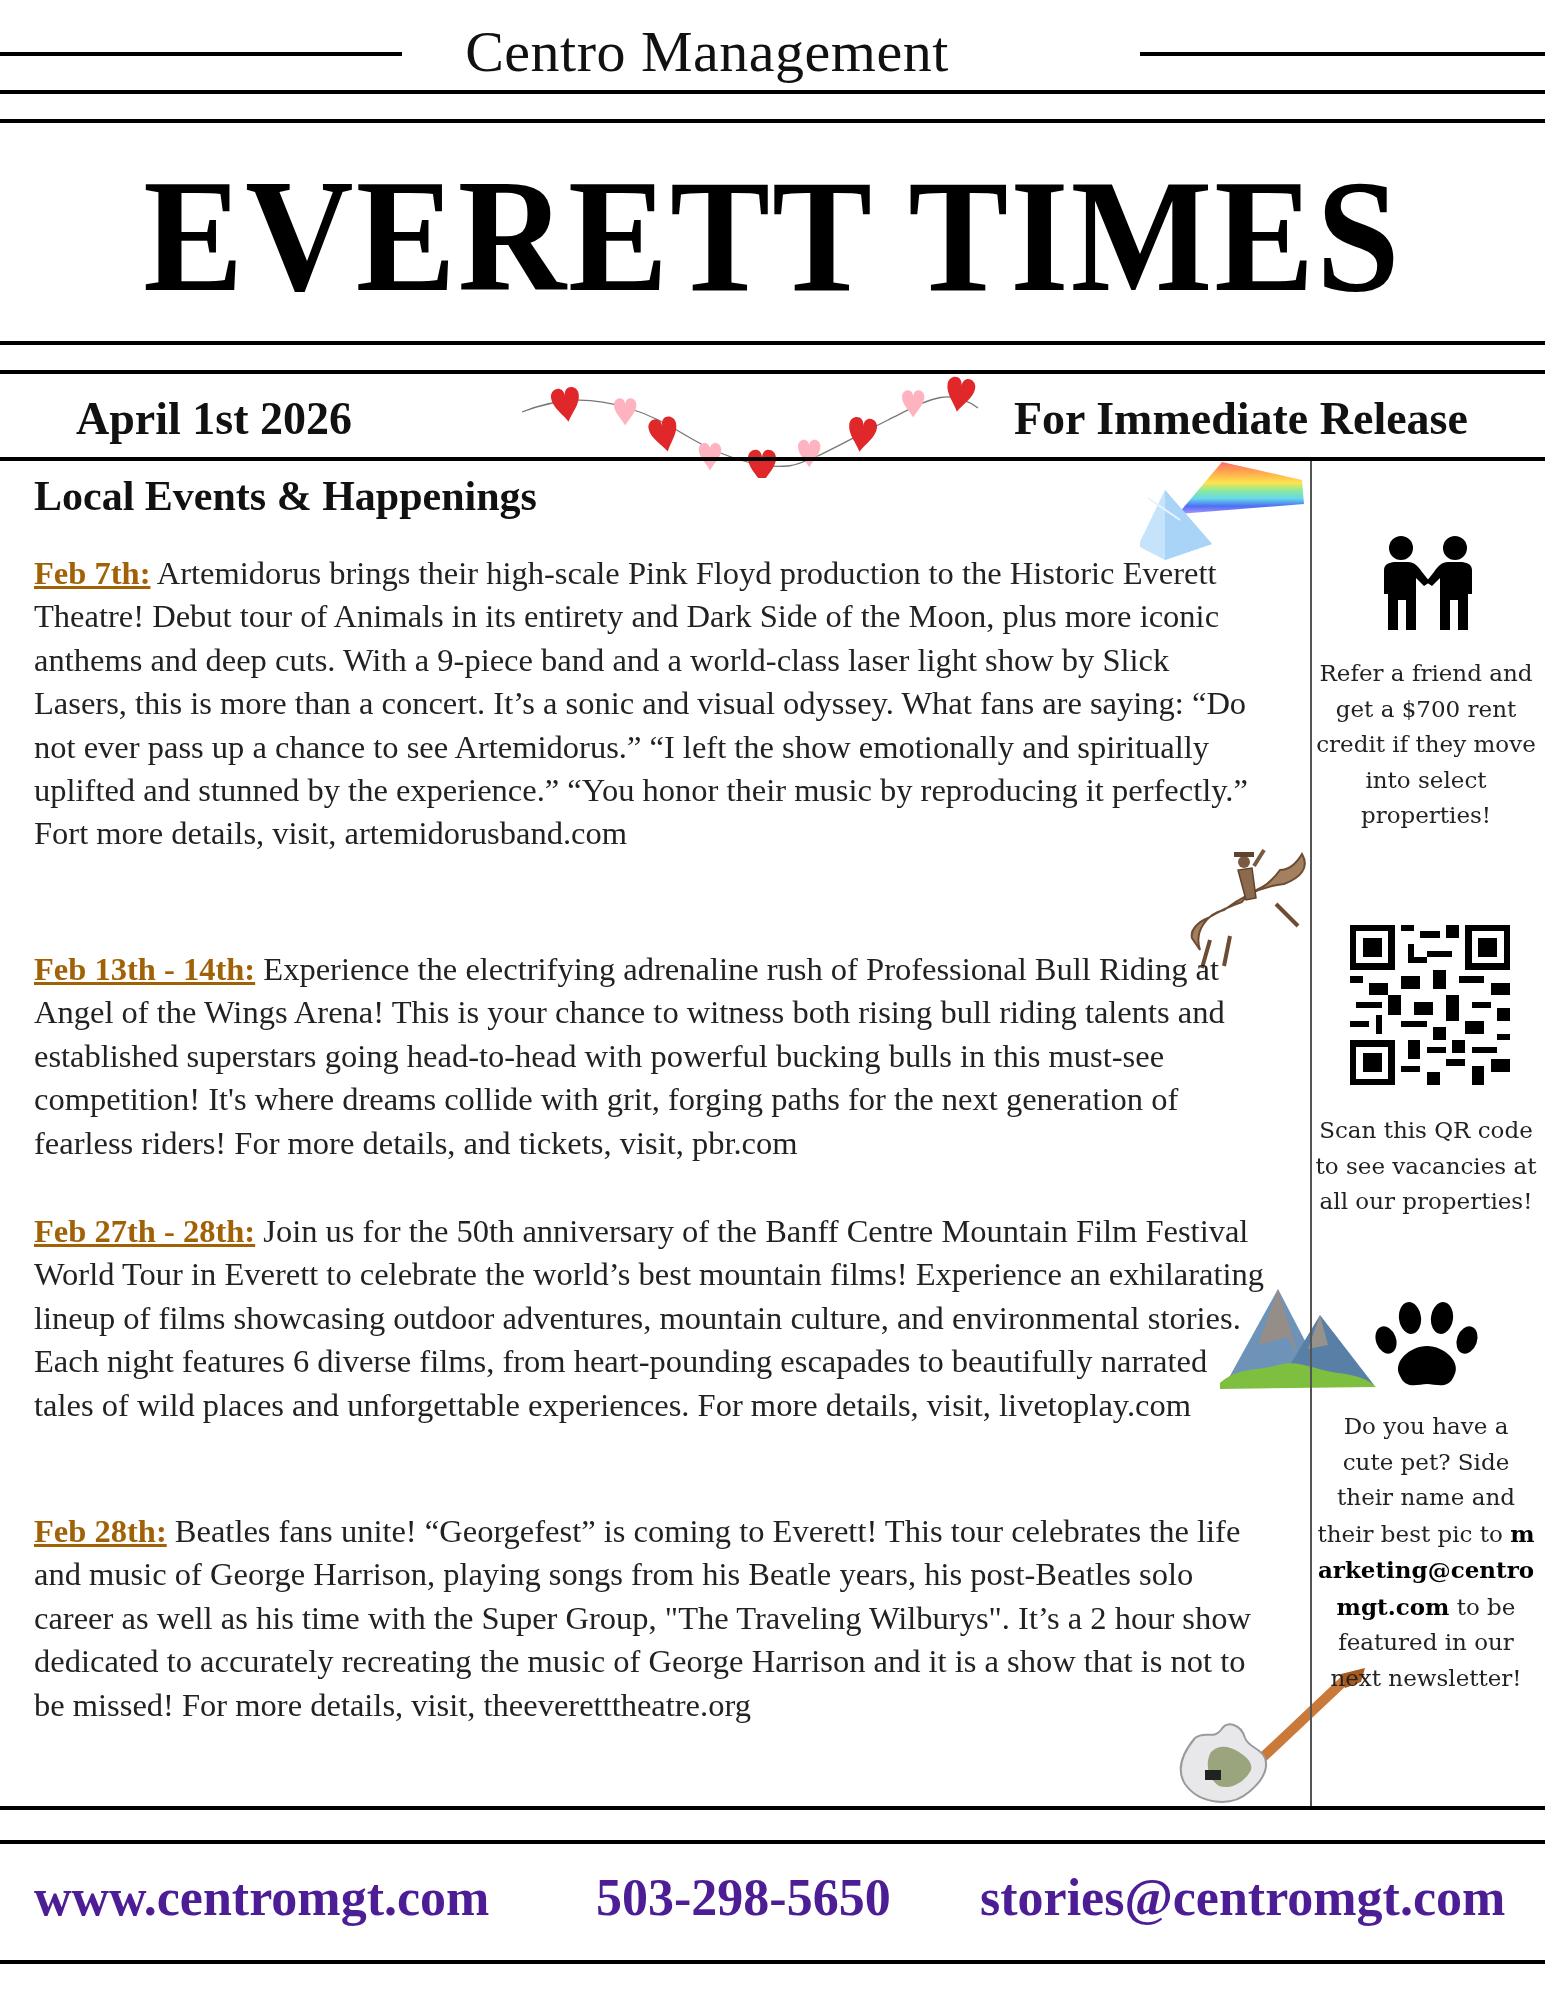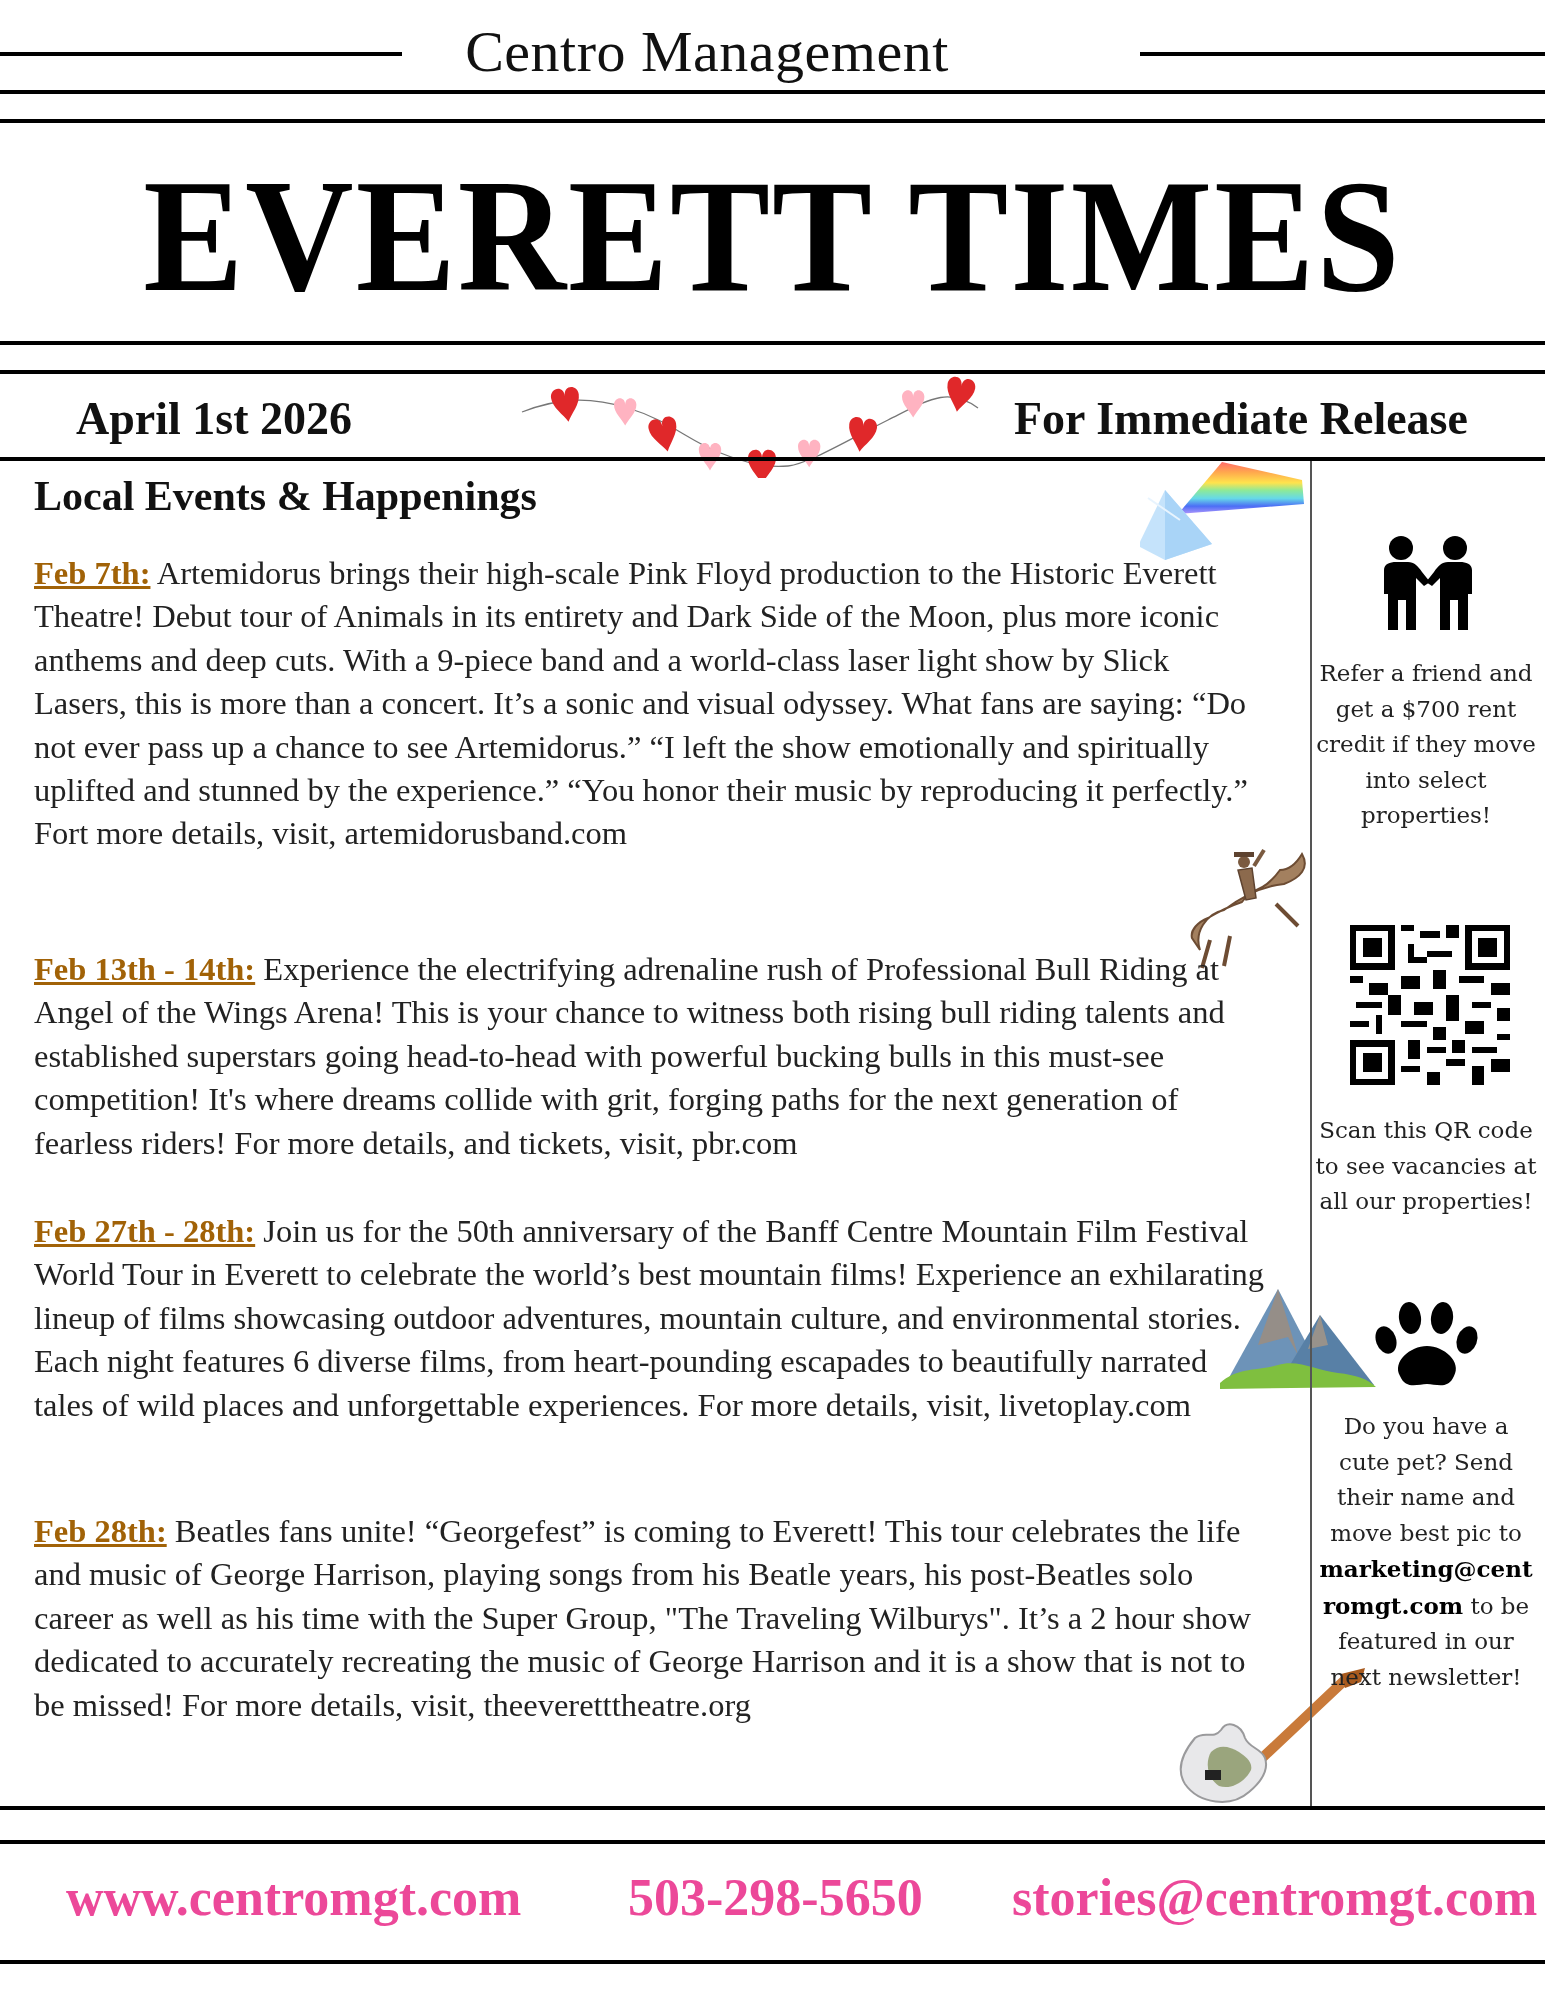--- a/index.html
+++ b/index.html
@@ -12,21 +12,21 @@
   .dateline { position: absolute; top: 392px; font-family: "Liberation Serif", serif; font-weight: bold; font-size: 46px; color: #111; }
 
   .section-heading { position: absolute; top: 472px; left: 34px; font-family: "Liberation Serif", serif; font-weight: bold; font-size: 42px; color: #111; }
 
   .event { position: absolute; left: 34px; width: 1235px; font-family: "Liberation Serif", serif; font-size: 32.5px; line-height: 43.4px; color: #222; }
   .event .date-label { font-weight: bold; text-decoration: underline; color: #a16207; }
 
   .sidebar-text { position: absolute; left: 1315px; width: 222px; text-align: center; font-family: "DejaVu Serif", serif; font-size: 23px; line-height: 35.5px; color: #222; }
   .sidebar-text b { color: #000; }
 
-  .footer-item { position: absolute; top: 1868px; font-family: "Liberation Serif", serif; font-weight: bold; font-size: 52px; color: #ec4899; margin-left: 32px; }
+  .footer-item { position: absolute; top: 1868px; font-family: "Liberation Serif", serif; font-weight: bold; font-size: 52px; color: #4c1d95; }
 </style>
 </head>
 <body>
 
 <div class="rule" style="top:52px; width:402px; height:4px;"></div>
 <div class="rule" style="top:52px; left:1140px; width:405px; height:4px;"></div>
 <div class="top-brand">Centro Management</div>
 <div class="rule" style="top:90px; width:1545px; height:4px;"></div>
 <div class="rule" style="top:119px; width:1545px; height:4px;"></div>
 
@@ -177,21 +177,21 @@
 <div class="sidebar-text" style="top:1113px;">Scan this QR code to see vacancies at all our properties!</div>
 
 <svg class="abs" style="left:1372px; top:1302px;" width="110" height="92" viewBox="0 0 110 92">
   <ellipse cx="14" cy="38" rx="10" ry="14" fill="#000" transform="rotate(-20 14 38)"></ellipse>
   <ellipse cx="38" cy="16" rx="11" ry="16" fill="#000" transform="rotate(-8 38 16)"></ellipse>
   <ellipse cx="70" cy="16" rx="11" ry="16" fill="#000" transform="rotate(8 70 16)"></ellipse>
   <ellipse cx="95" cy="38" rx="10" ry="14" fill="#000" transform="rotate(20 95 38)"></ellipse>
   <path d="M28,74 C20,60 38,44 55,44 C72,44 90,60 82,74 C76,88 64,82 55,82 C46,82 34,88 28,74 Z" fill="#000"></path>
 </svg>
 <div class="sidebar-text" style="top:1409px;">
-  <span>Do you have a cute pet? Send their name and move best pic to </span><b style="word-break:break-all;">marketing@centromgt.com</b><span> to be featured in our next newsletter!</span>
+  <span>Do you have a cute pet? Side their name and their best pic to </span><b style="word-break:break-all;">marketing@centromgt.com</b><span> to be featured in our next newsletter!</span>
 </div>
 
 <div class="rule" style="top:1806px; width:1545px; height:4px;"></div>
 <div class="rule" style="top:1840px; width:1545px; height:4px;"></div>
 
 <div class="footer-item" style="left:34px;">www.centromgt.com</div>
 <div class="footer-item" style="left:596px;">503-298-5650</div>
 <div class="footer-item" style="left:980px;">stories@centromgt.com</div>
 
 <div class="rule" style="top:1960px; width:1545px; height:4px;"></div>

